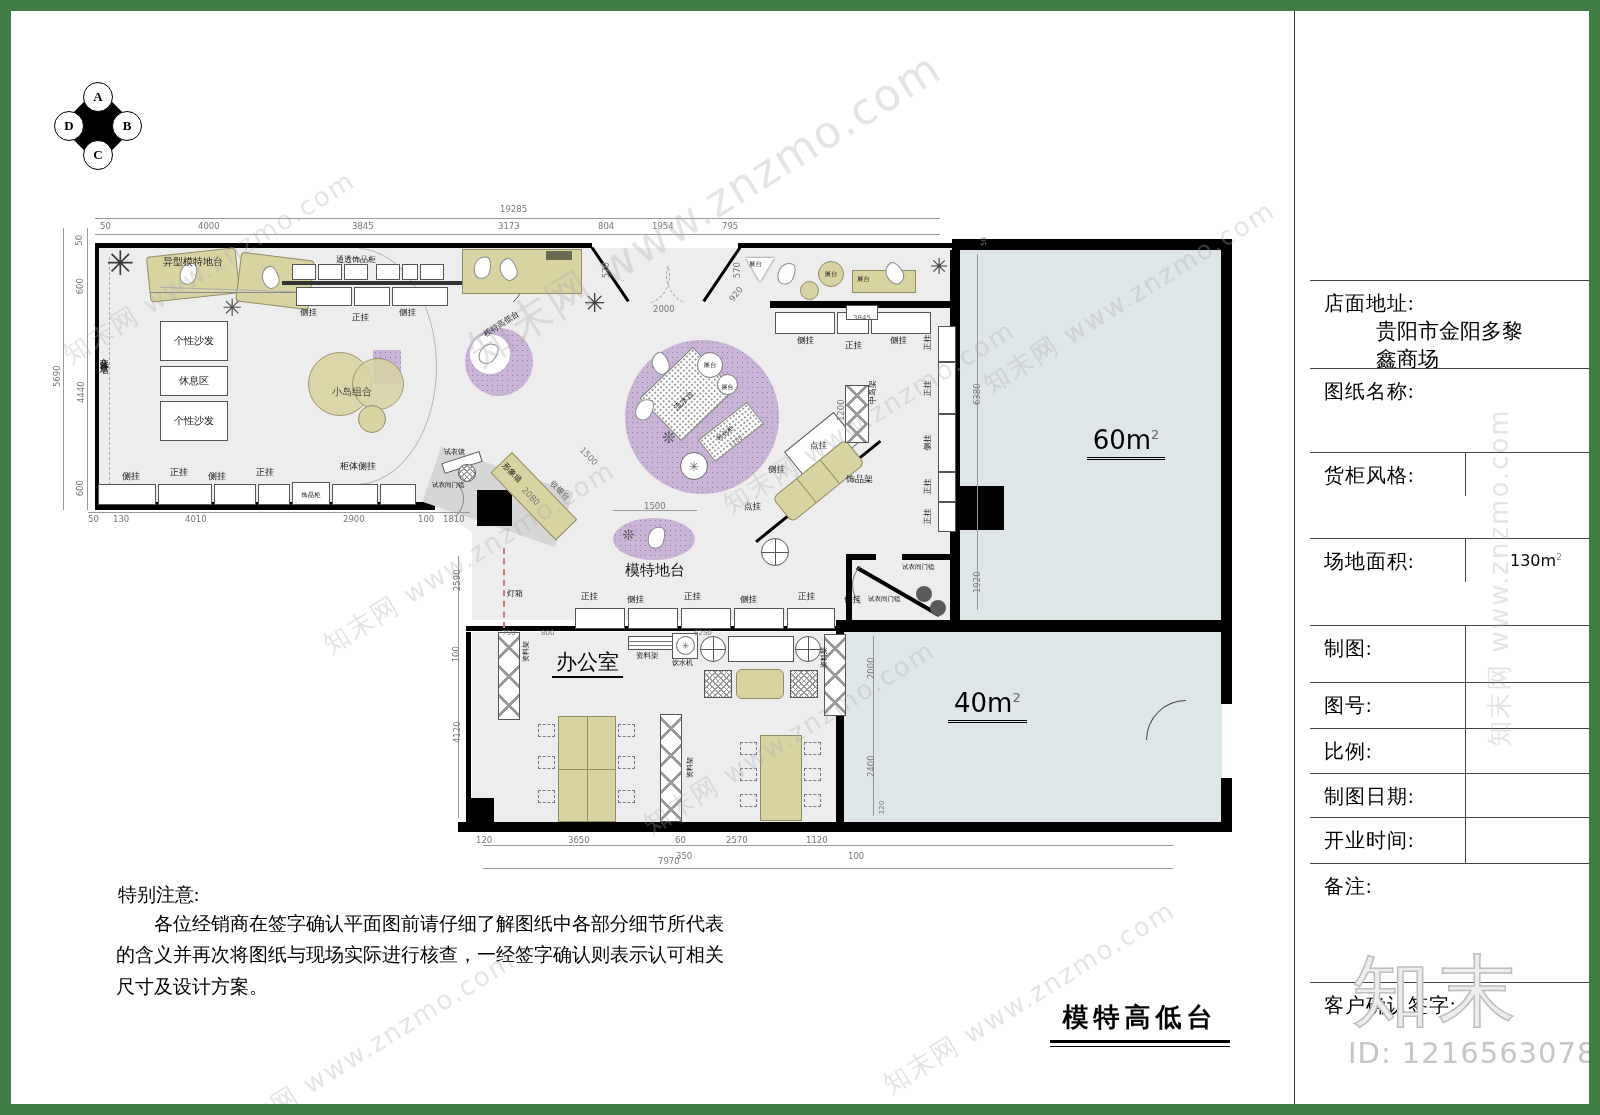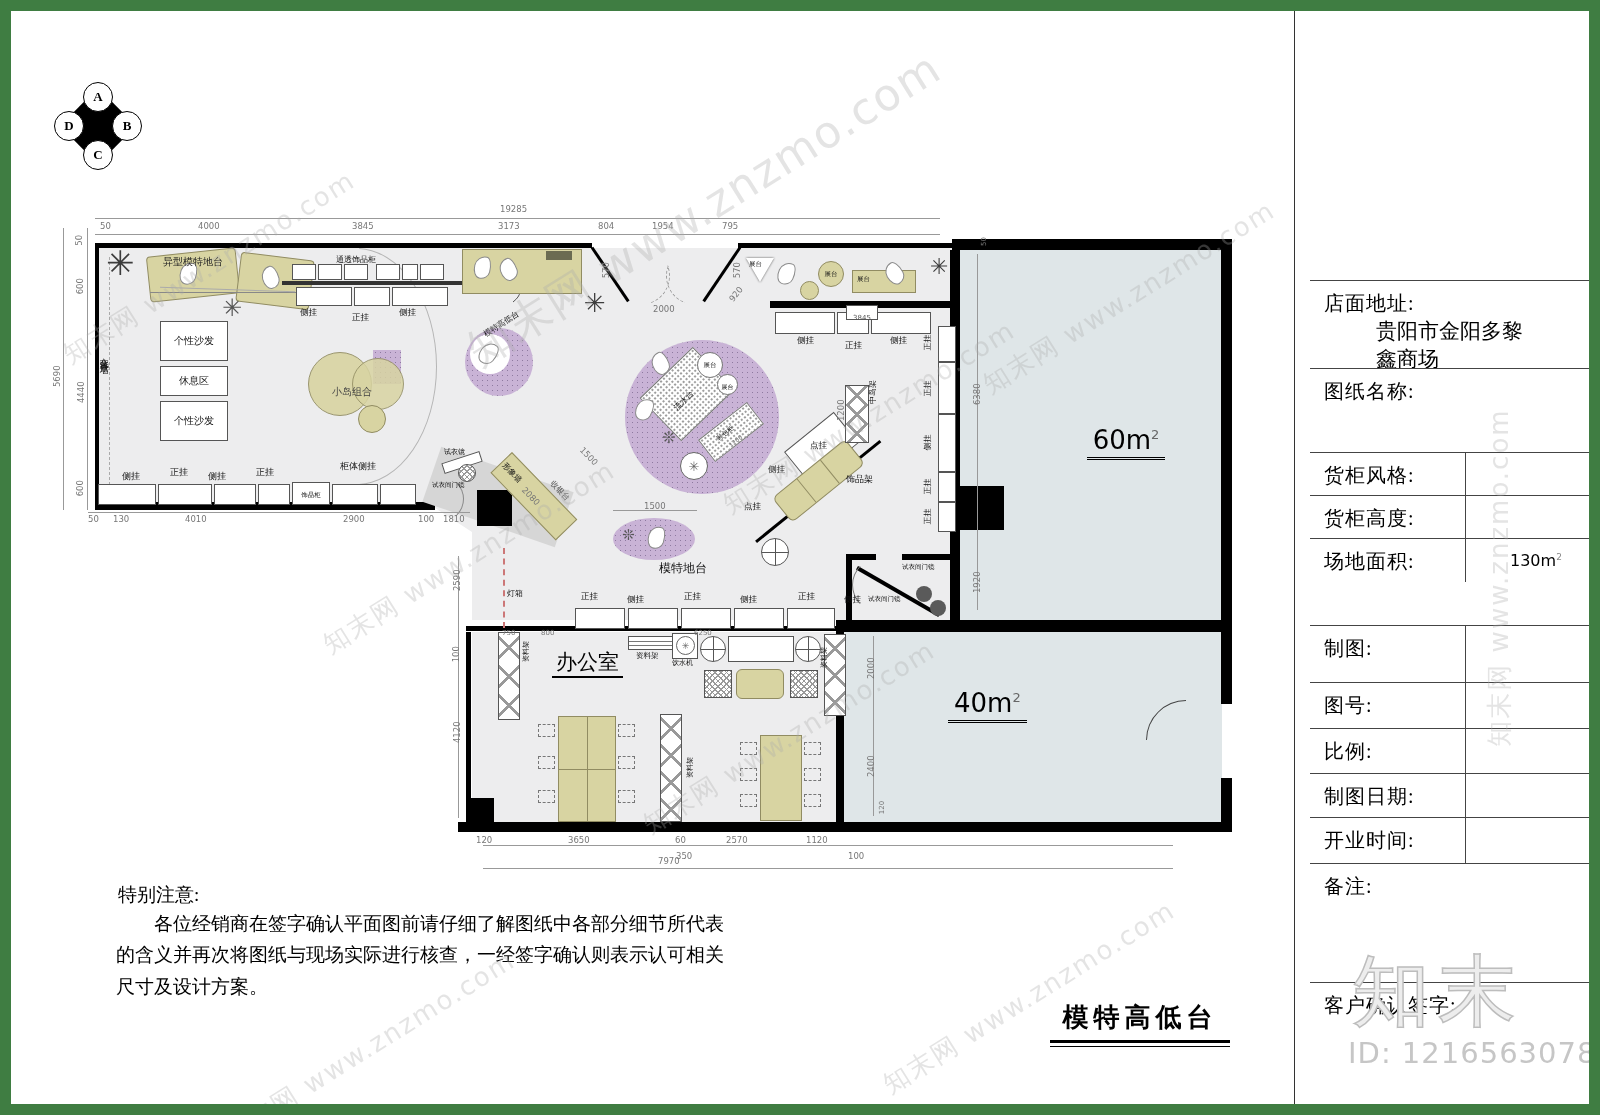--- a/index.html
+++ b/index.html
@@ -209,21 +209,21 @@
   <div class="L" style="left:170px;top:467px;font-size:9px;">正挂</div>
   <div class="L" style="left:208px;top:471px;font-size:9px;">侧挂</div>
   <div class="L" style="left:256px;top:467px;font-size:9px;">正挂</div>
   <div class="L" style="left:340px;top:461px;font-size:9px;">柜体侧挂</div>
 
   <div class="A purple" style="left:613px;top:518px;width:82px;height:42px;border-radius:50%;"></div>
   <div class="blob" style="left:648px;top:526px;transform:rotate(18deg);"></div>
   <div class="plant" style="left:622px;top:526px;font-size:15px;"></div>
   <div class="D" style="left:644px;top:502px;">1500</div>
   <div class="line" style="left:613px;top:510px;width:84px;height:1px;"></div>
-  <div class="L" style="left:659px;top:562px;font-size:12px;">模特地台</div>
+  <div class="L" style="left:625px;top:562px;font-size:15px;">模特地台</div>
 
   <div class="W" style="left:757px;top:540px;width:160px;height:3px;transform:rotate(-39deg);transform-origin:left bottom;"></div>
   <div class="U" style="left:784px;top:452px;width:62px;height:38px;transform:rotate(-39deg);transform-origin:left top;"></div>
   <div class="A olive" style="left:772px;top:498px;width:92px;height:30px;border-radius:6px;transform:rotate(-39deg);transform-origin:left top;
        background-image:linear-gradient(#918c62,#918c62),linear-gradient(#918c62,#918c62);background-size:1px 100%,1px 100%;background-position:33% 0,66% 0;background-repeat:no-repeat;"></div>
   <div class="crossc" style="left:761px;top:538px;width:26px;height:26px;"></div>
   <div class="L" style="left:810px;top:441px;font-size:8.5px;">点挂</div>
   <div class="L" style="left:768px;top:465px;font-size:8.5px;">侧挂</div>
   <div class="L" style="left:846px;top:474px;font-size:9px;">饰品架</div>
   <div class="L" style="left:744px;top:502px;font-size:8.5px;">点挂</div>
@@ -368,24 +368,20 @@
       <span class="tb-label">店面地址:</span>
       <span class="A" style="left:66px;top:36px;width:148px;font:21px/1.35 'Liberation Serif',serif;">贵阳市金阳多黎鑫商场</span>
     </div>
     <div class="tb-row" style="top:357px;height:84px;">
       <span class="tb-label">图纸名称:</span>
     </div>
     <div class="tb-row" style="top:441px;height:43px;">
       <span class="tb-label">货柜风格:</span>
       <span class="tb-div"></span>
     </div>
-    <div class="tb-row" style="top:484px;height:43px;">
-      <span class="tb-label">货柜高度:</span>
-      <span class="tb-div"></span>
-    </div>
     <div class="tb-row" style="top:527px;height:43px;">
       <span class="tb-label">场地面积:</span>
       <span class="tb-div"></span>
       <span class="A" style="left:200px;top:12px;font:16px 'DejaVu Sans',sans-serif;"><span>130m</span><sup style="font-size:9px;color:#888;">2</sup></span>
     </div>
     <div class="tb-row" style="top:614px;height:57px;">
       <span class="tb-label">制图:</span>
       <span class="tb-div"></span>
     </div>
     <div class="tb-row" style="top:671px;height:46px;">

